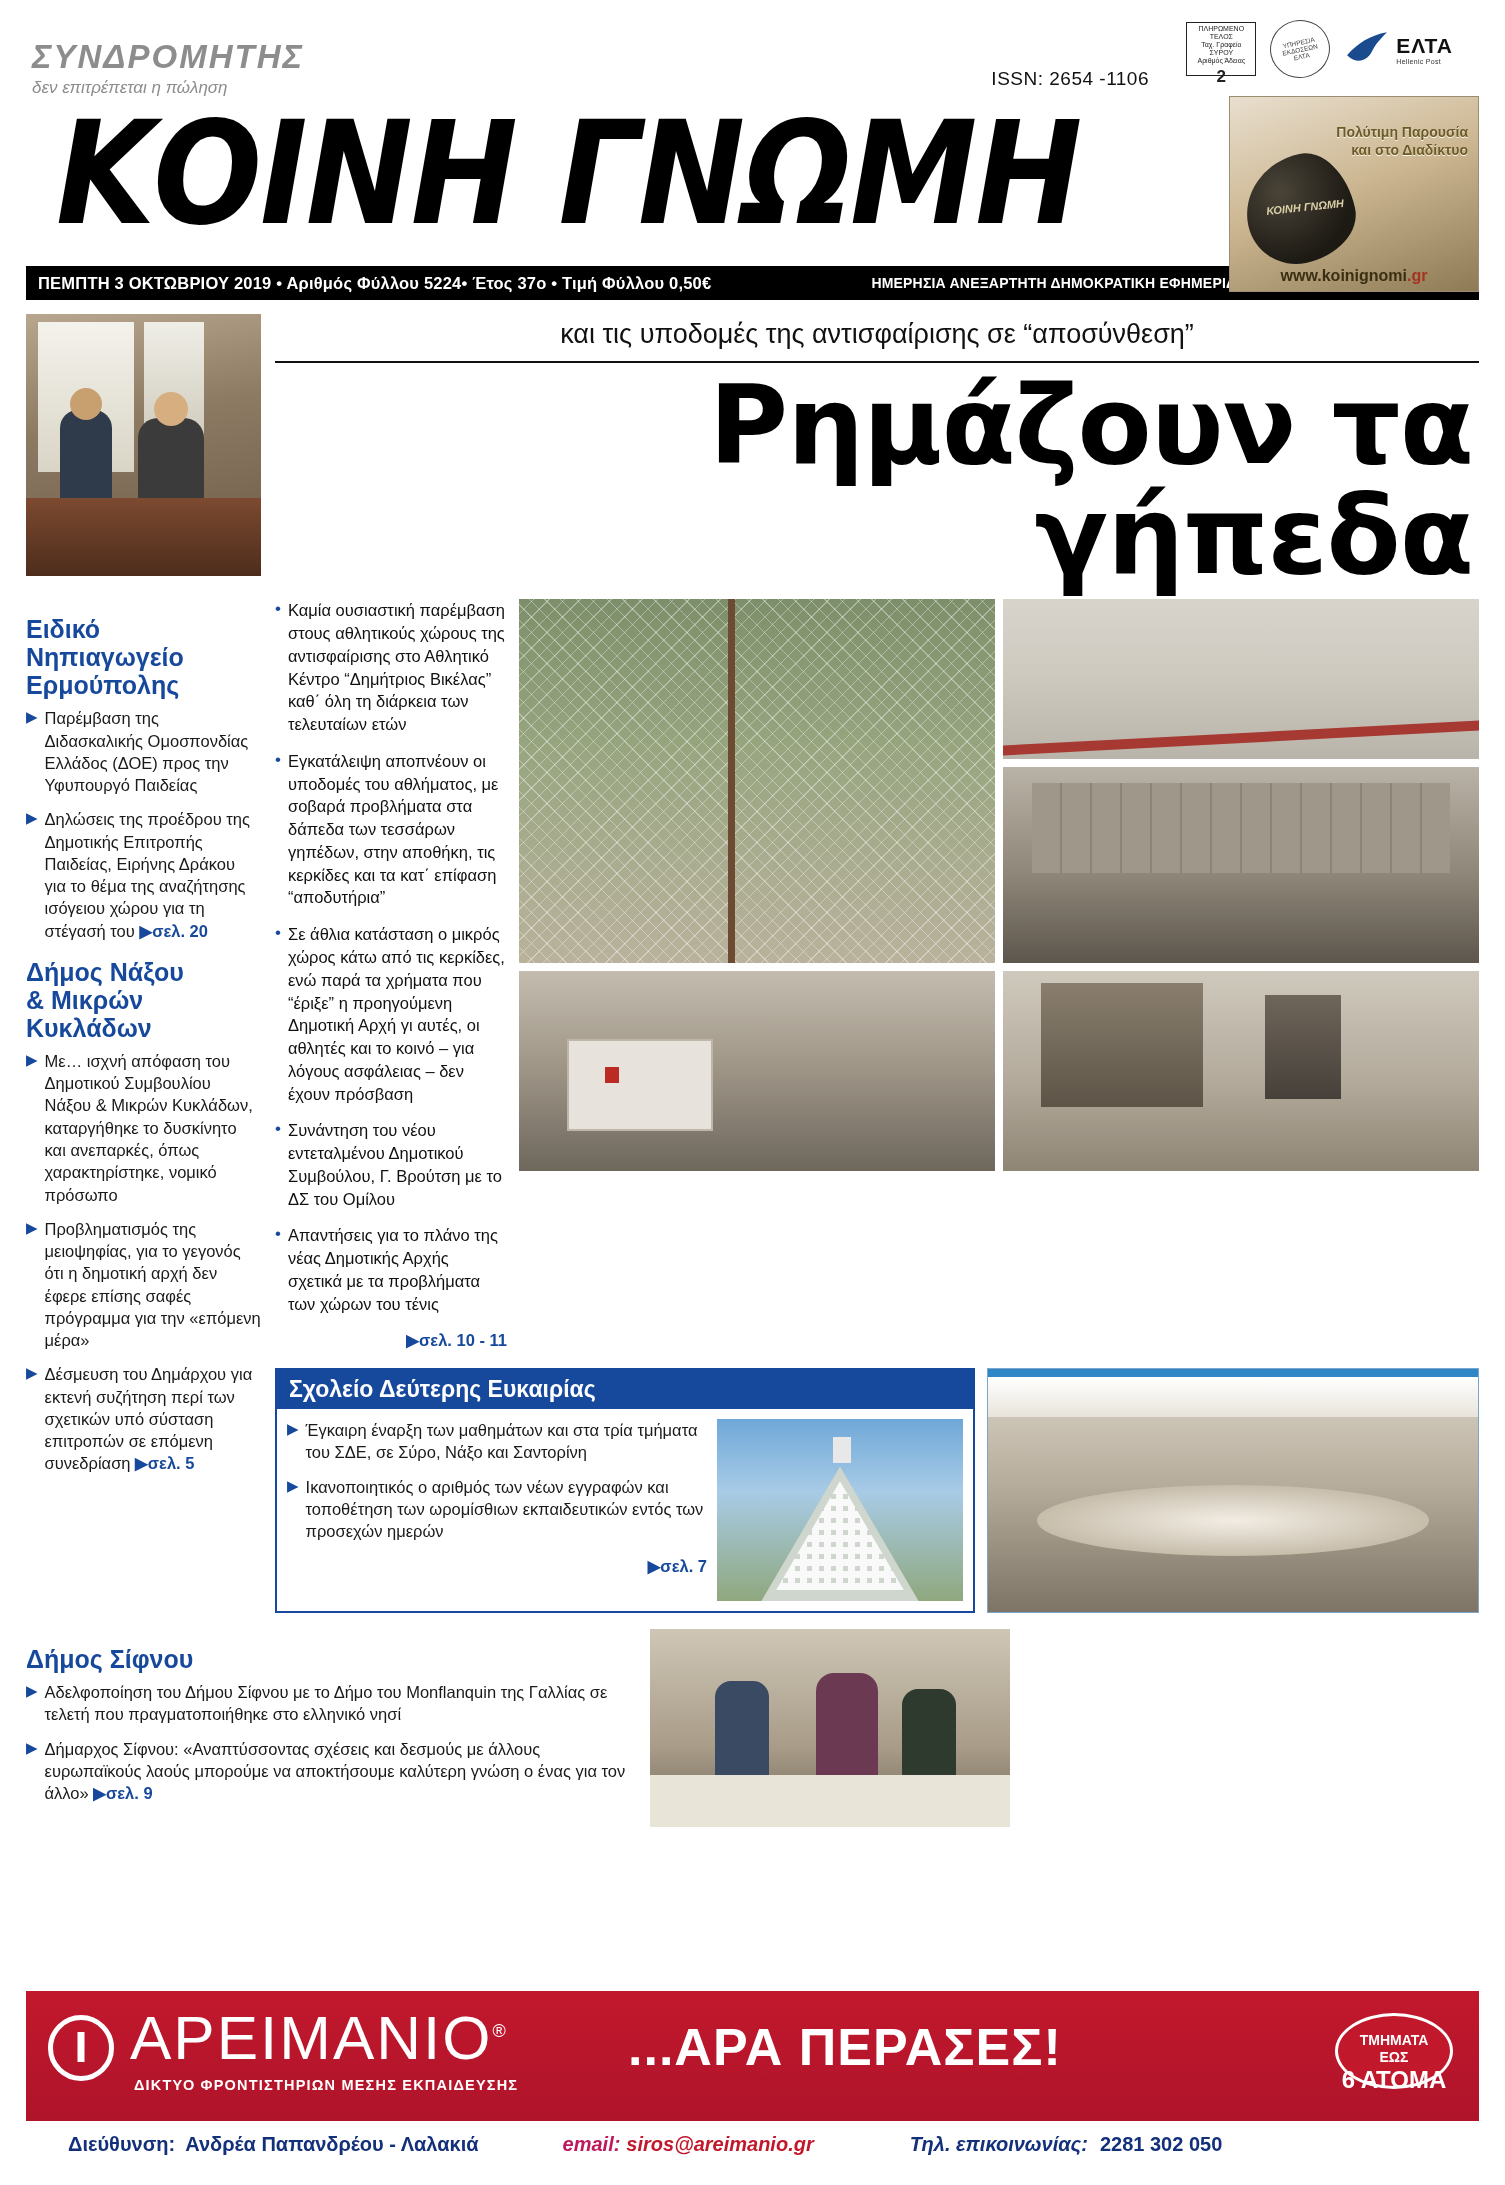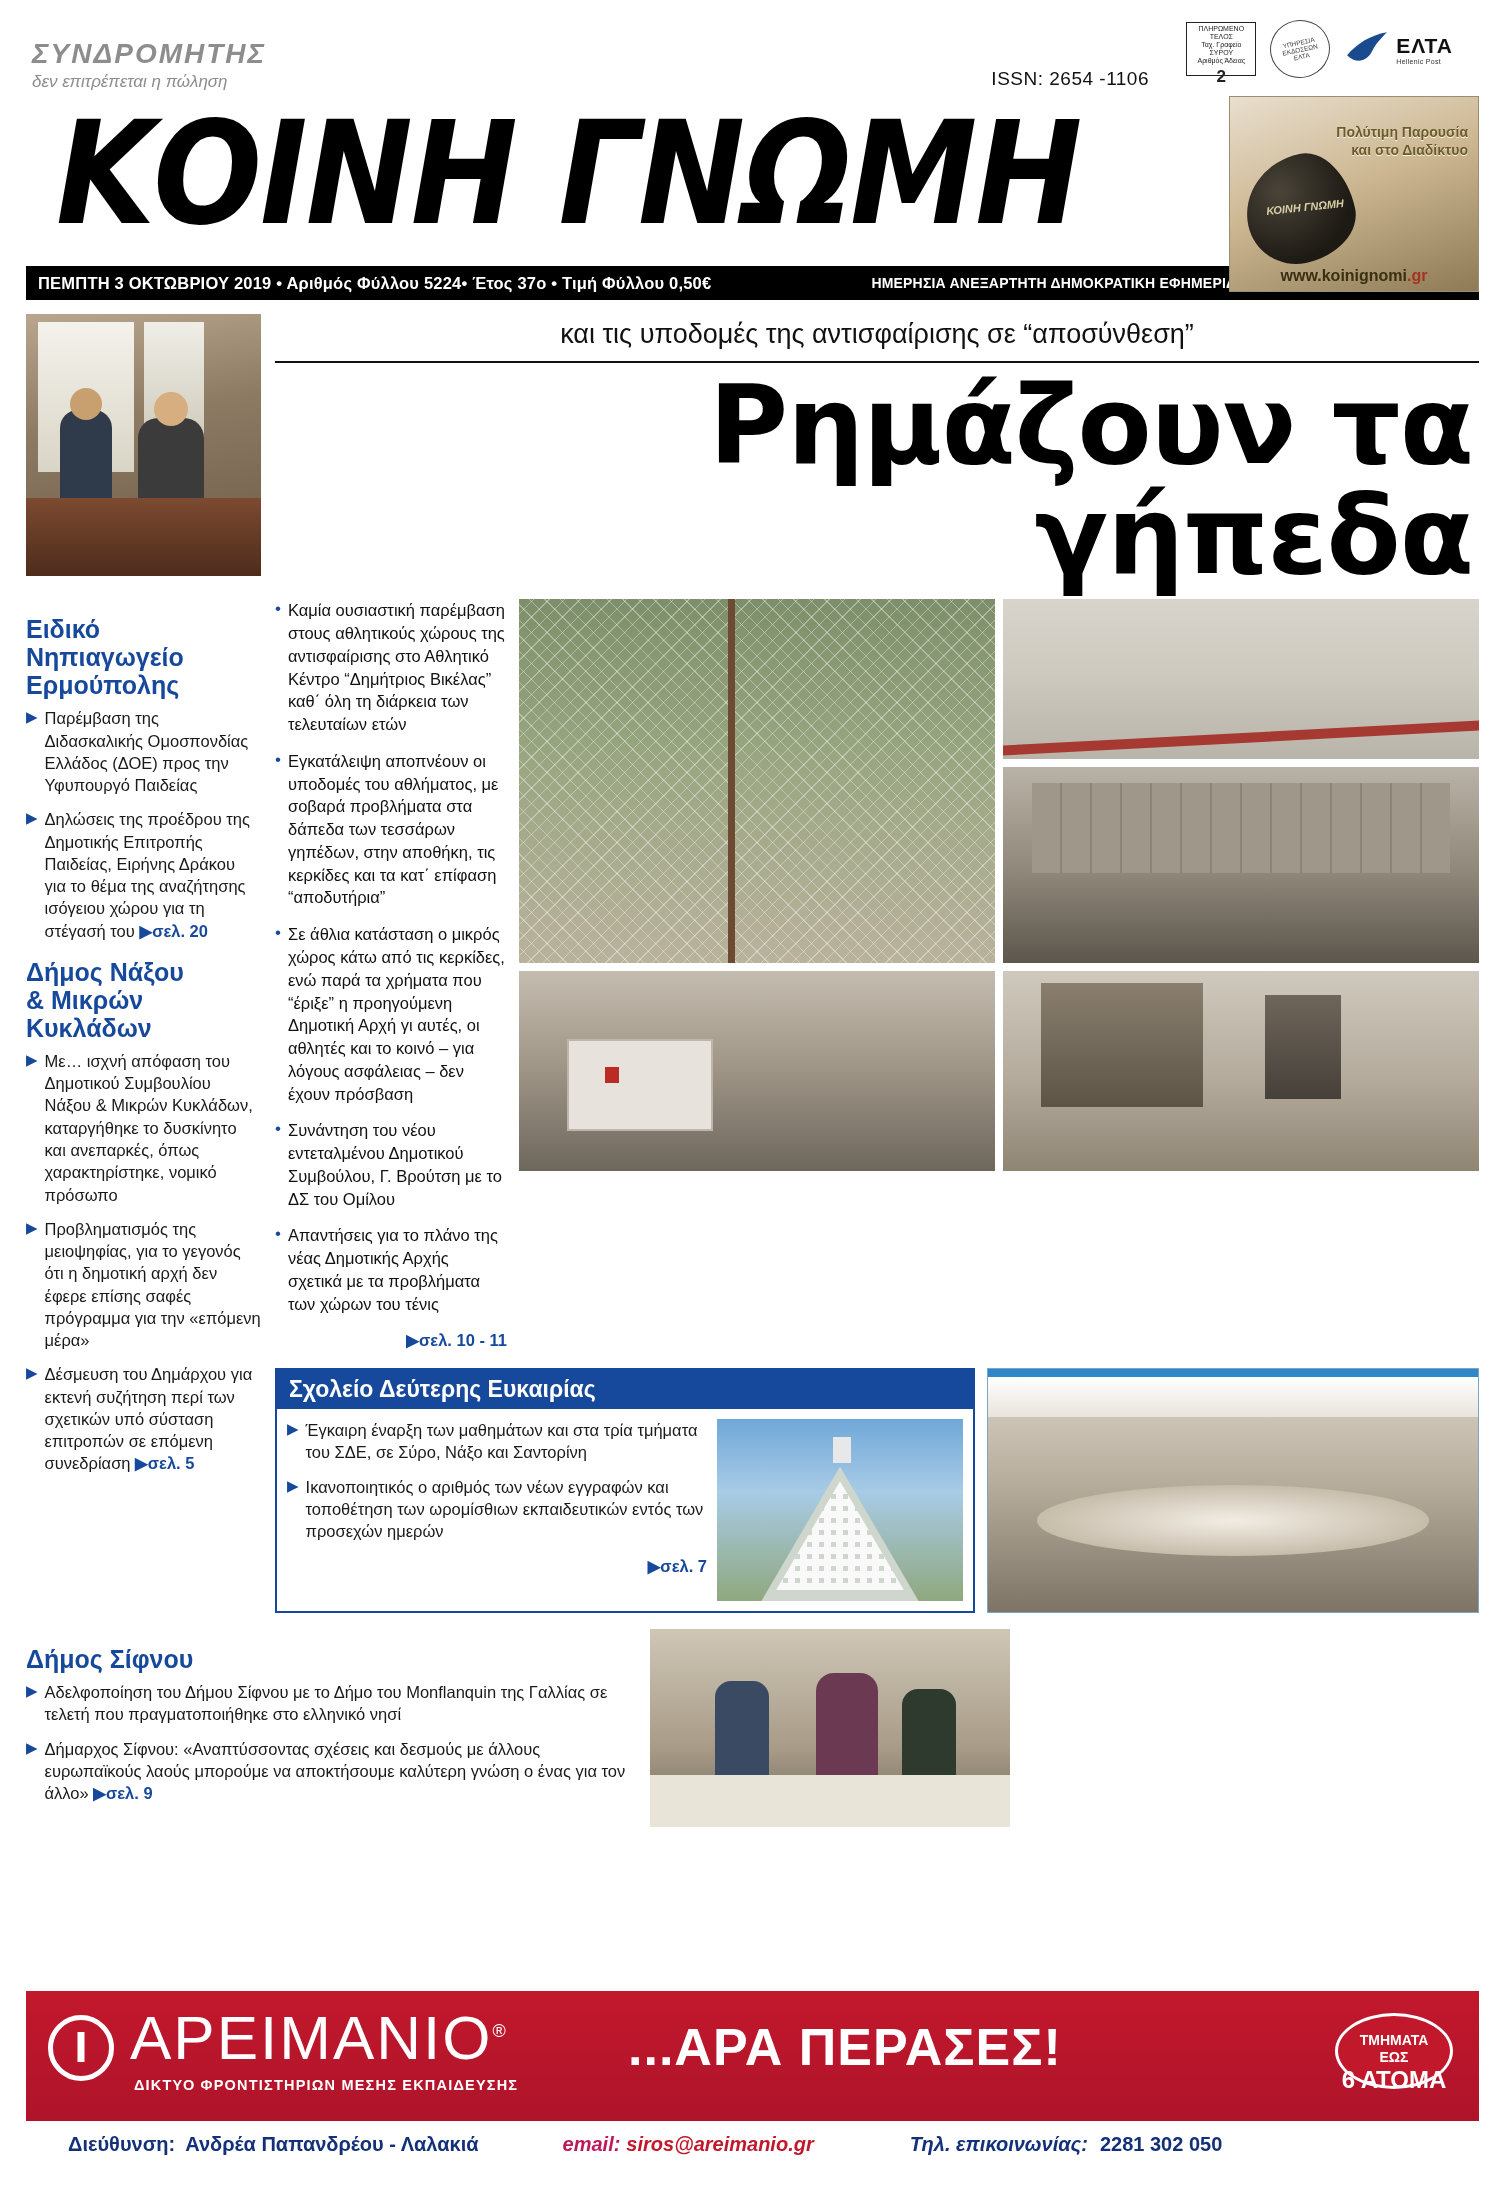--- a/index.html
+++ b/index.html
@@ -25,21 +25,21 @@
     position: relative;
     height: 92px;
   }
   .subscriber {
     position: absolute;
     left: 6px; top: 18px;
     font-style: italic;
     color: #8d8d8d;
     line-height: 1.25;
   }
-  .subscriber .s1 { font-size: 28px; font-weight: bold; letter-spacing: 2px; }
+  .subscriber .s1 { font-size: 33px; font-weight: bold; letter-spacing: 2px; }
   .subscriber .s2 { font-size: 17px; }
   .issn {
     position: absolute;
     right: 330px; top: 50px;
     font-size: 19px;
     color: #111;
     letter-spacing: 0.5px;
   }
   .stamps {
     position: absolute;

